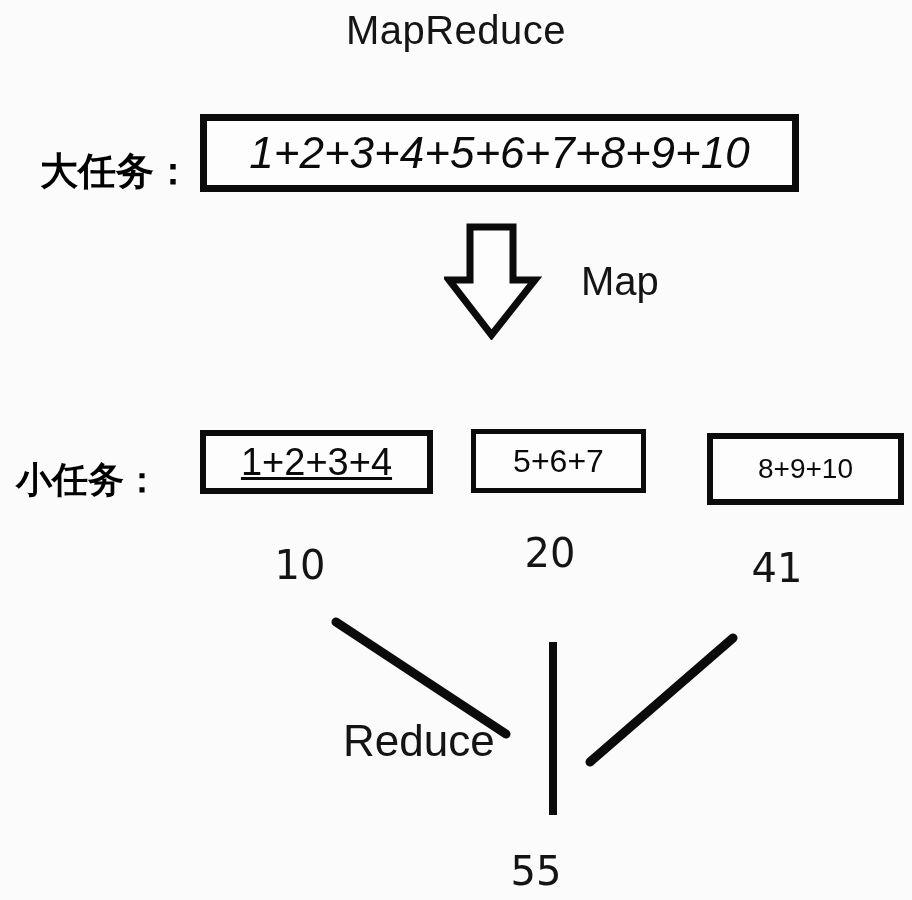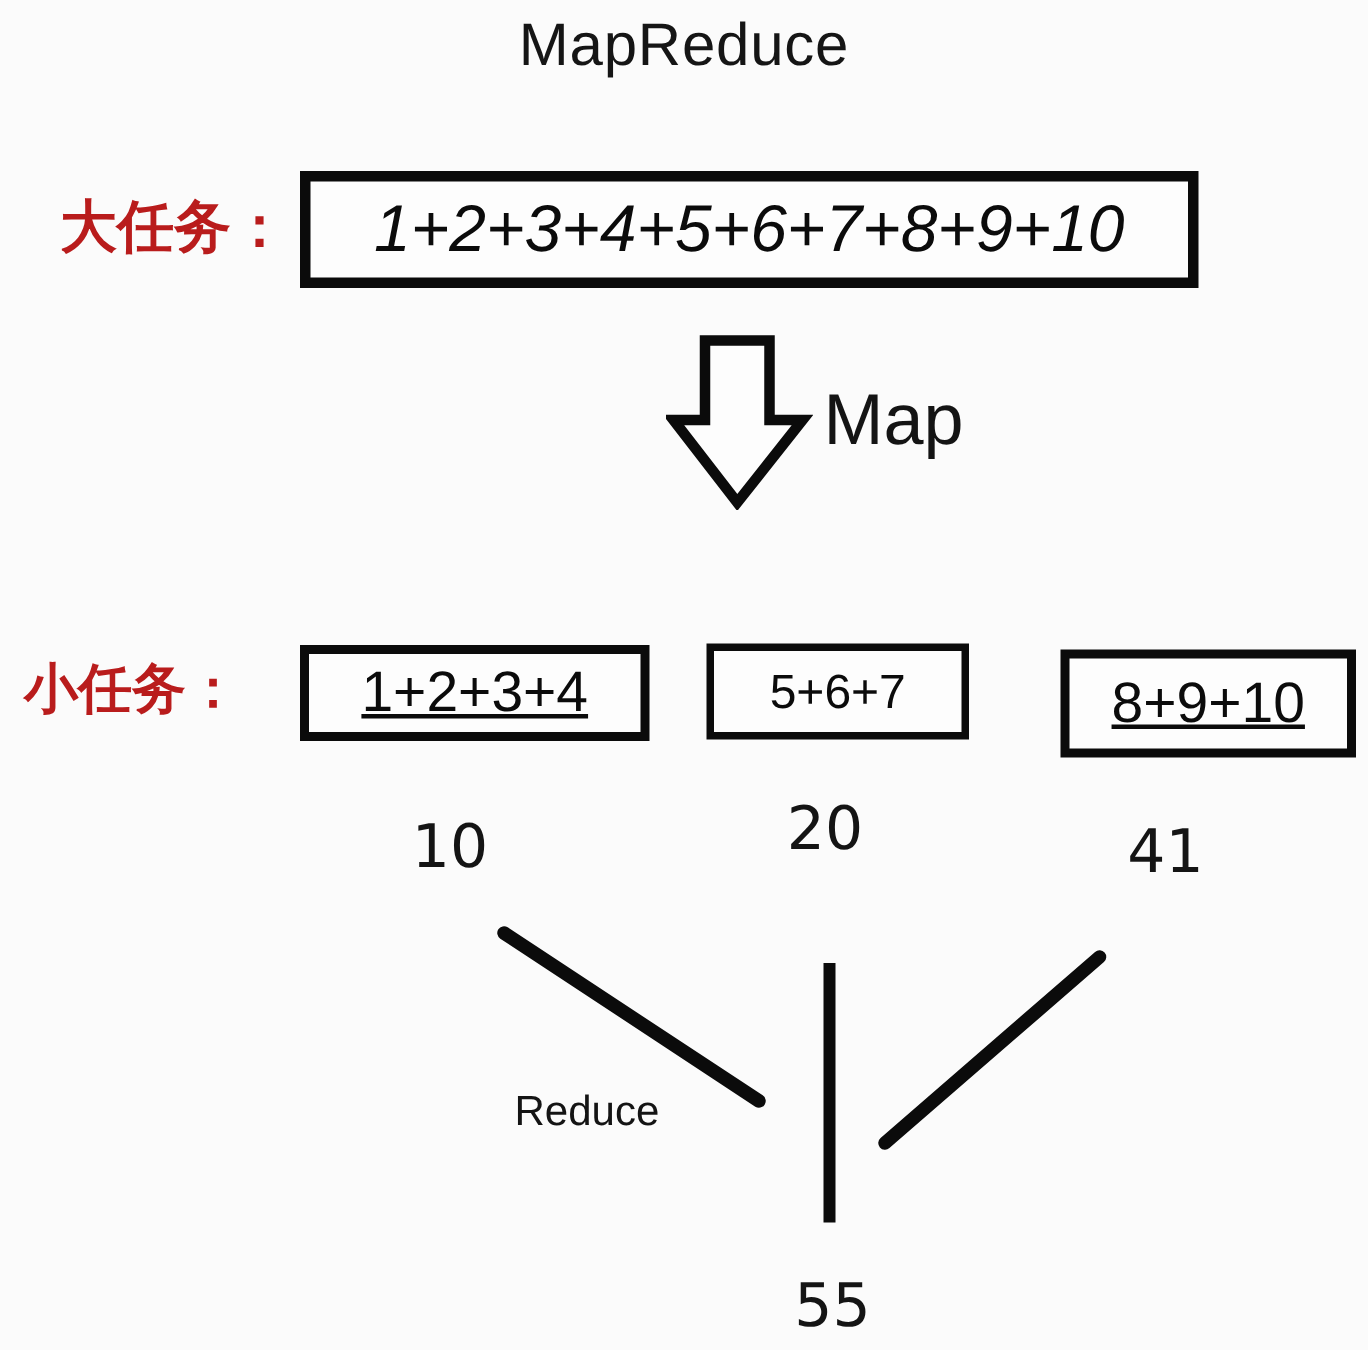--- a/index.html
+++ b/index.html
@@ -29,23 +29,24 @@
     letter-spacing: 0.5px;
     color: #151515;
   }
 
   
   .row-label {
     position: absolute;
     font-size: 38px;
     line-height: 46px;
     white-space: nowrap;
-    color: #b91c1c;
+    color: #000000;
     font-weight: 600;
     font-family: "DejaVu Sans", "Liberation Sans", sans-serif;
+    margin-top: 20px;
   }
   #label-big   { left: 40px;  top: 128px; }
   #label-small { left: 16px;  top: 437px; font-size: 36px; }
 
   
   .task-box {
     position: absolute;
     box-sizing: border-box;
     border: 6px solid #0b0b0b;
     background: #fdfdfd;
@@ -70,37 +71,36 @@
   }
   #box-sub-1 {
     left: 471px; top: 429px;
     width: 175px; height: 64px;
     font-size: 32px;
     border-width: 5px;
   }
   #box-sub-2 {
     left: 707px; top: 433px;
     width: 197px; height: 72px;
-    font-size: 38px;
-    text-decoration: underline;
+    font-size: 28px;
   }
 
   
   #map-arrow {
     position: absolute;
     left: 444px;
     top: 222px;
     width: 98px;
     height: 118px;
   }
   #map-label {
     position: absolute;
-    left: 549px;
+    left: 581px;
     top: 258px;
-    font-size: 48px;
+    font-size: 40px;
     line-height: 46px;
     color: #141414;
   }
 
   
   .sum {
     position: absolute;
     font-size: 40px;
     line-height: 46px;
     color: #141414;
@@ -116,27 +116,27 @@
     position: absolute;
     left: 300px;
     top: 600px;
     width: 470px;
     height: 240px;
   }
   #reduce-label {
     position: absolute;
     left: 343px;
     top: 718px;
-    font-size: 28px;
+    font-size: 44px;
     line-height: 46px;
     color: #141414;
   }
   #total {
     position: absolute;
-    left: 495px;
+    left: 476px;
     top: 848px;
     width: 120px;
     text-align: center;
     font-size: 40px;
     line-height: 46px;
     color: #141414;
     font-family: "DejaVu Sans", "Liberation Sans", sans-serif;
   }
 </style>
 </head>

